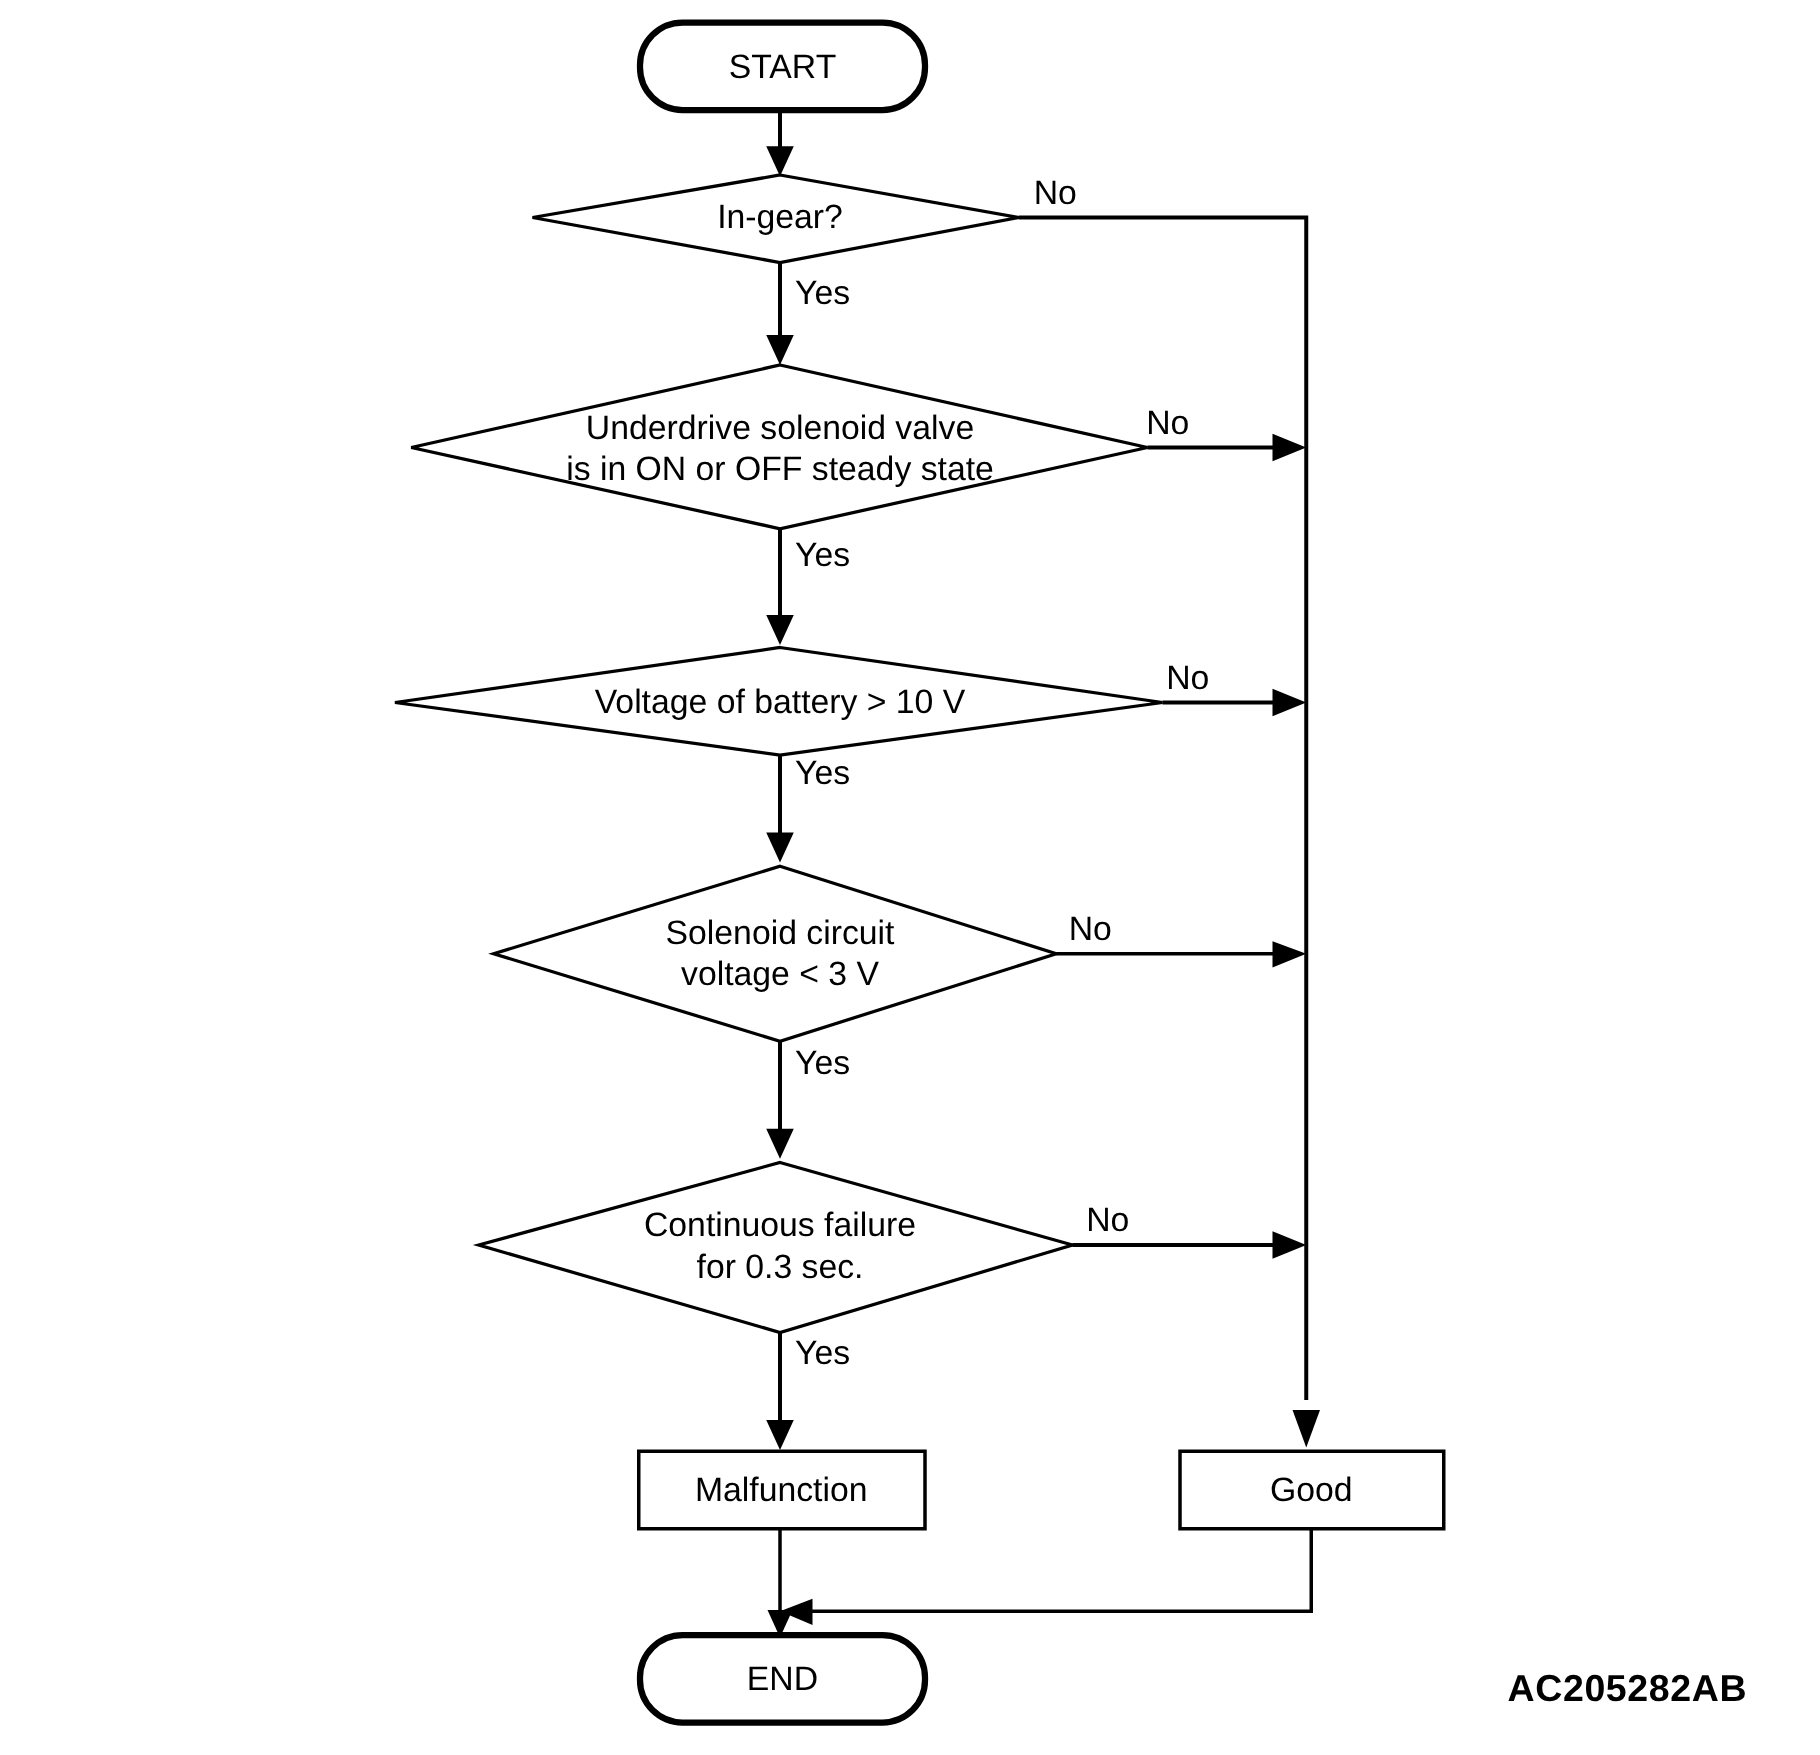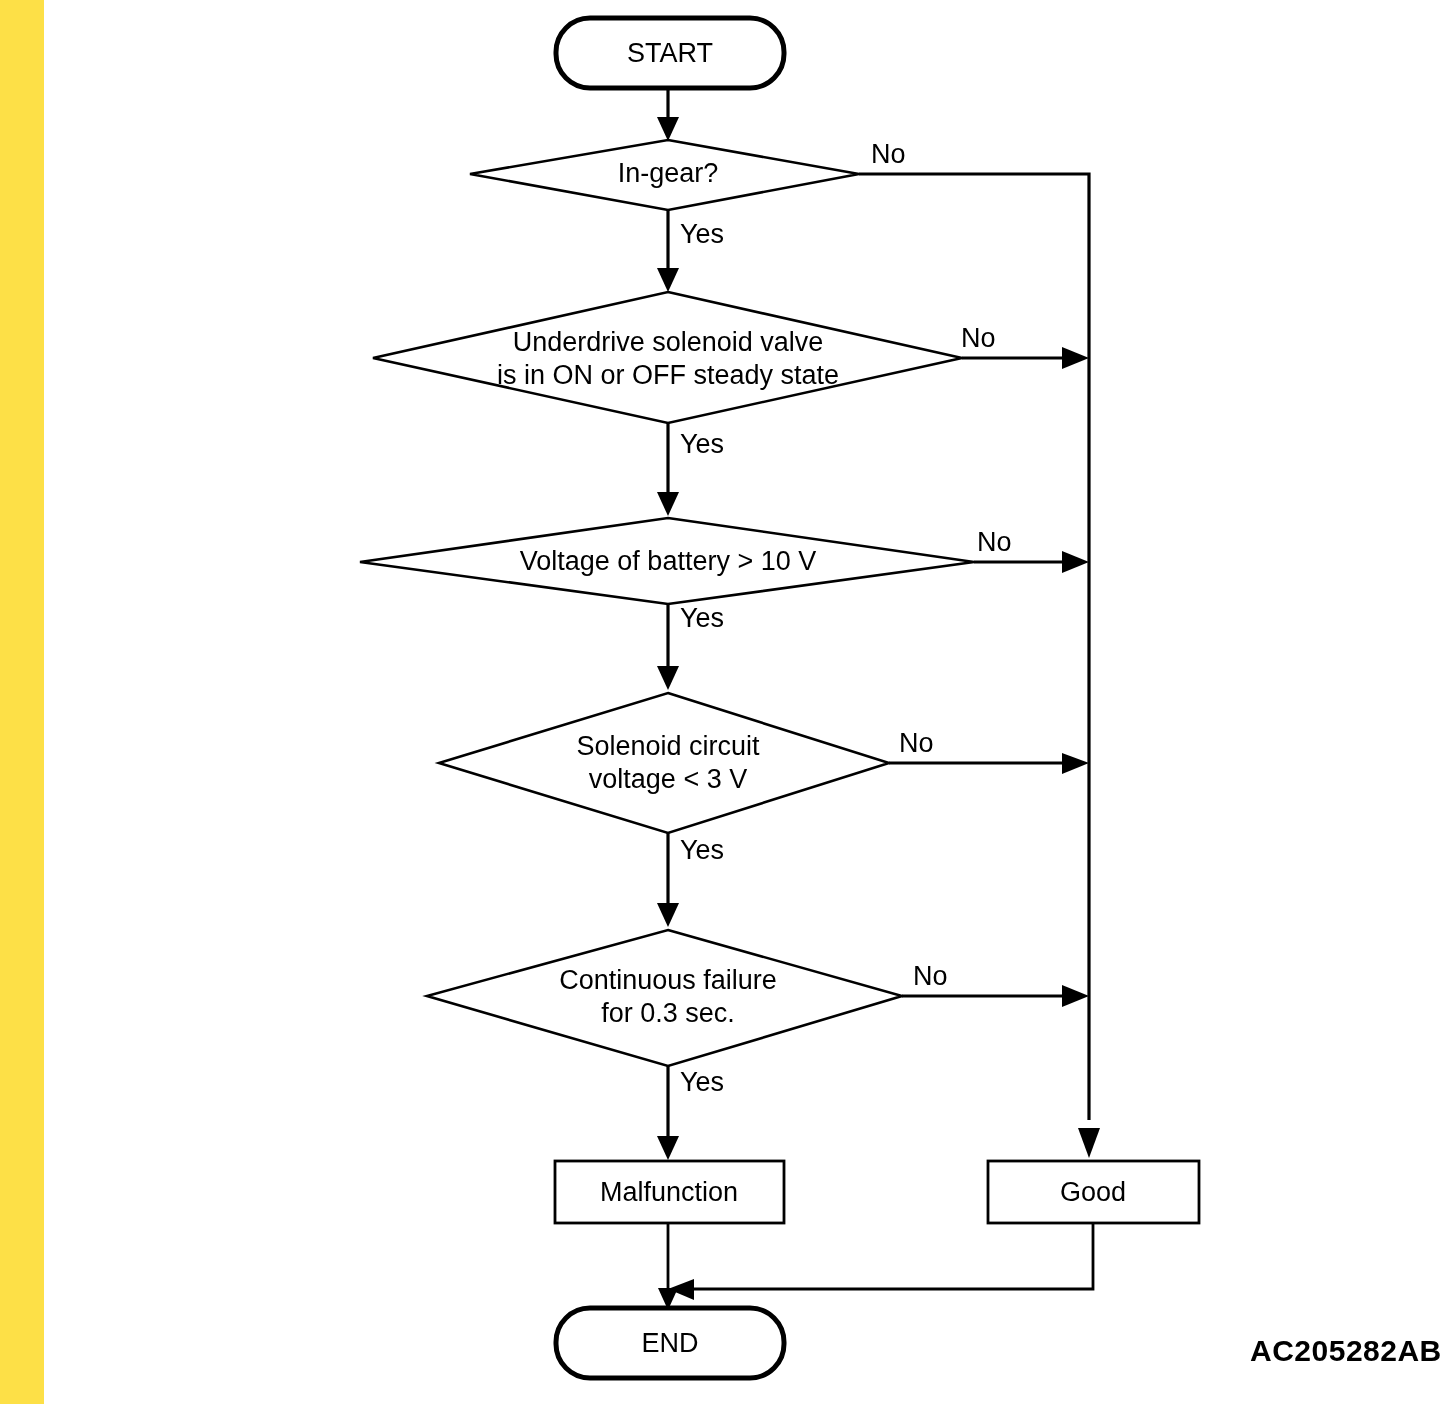--- a/index.html
+++ b/index.html
@@ -12,22 +12,21 @@
     width: 1456px;
     height: 1404px;
     font-family: "Liberation Sans", sans-serif;
     color: #000000;
     overflow: hidden;
   }
   #flow-root {
     position: relative;
     width: 1345px;
     height: 1404px;
-    background: #fde047;
-    padding-left: 44px;
+    background: #701a75;
   }
   svg#flowchart {
     display: block;
     width: 1456px;
     height: 1404px;
     background: #ffffff;
   }
   .terminal-shape {
     fill: #ffffff;
     stroke: #000000;

